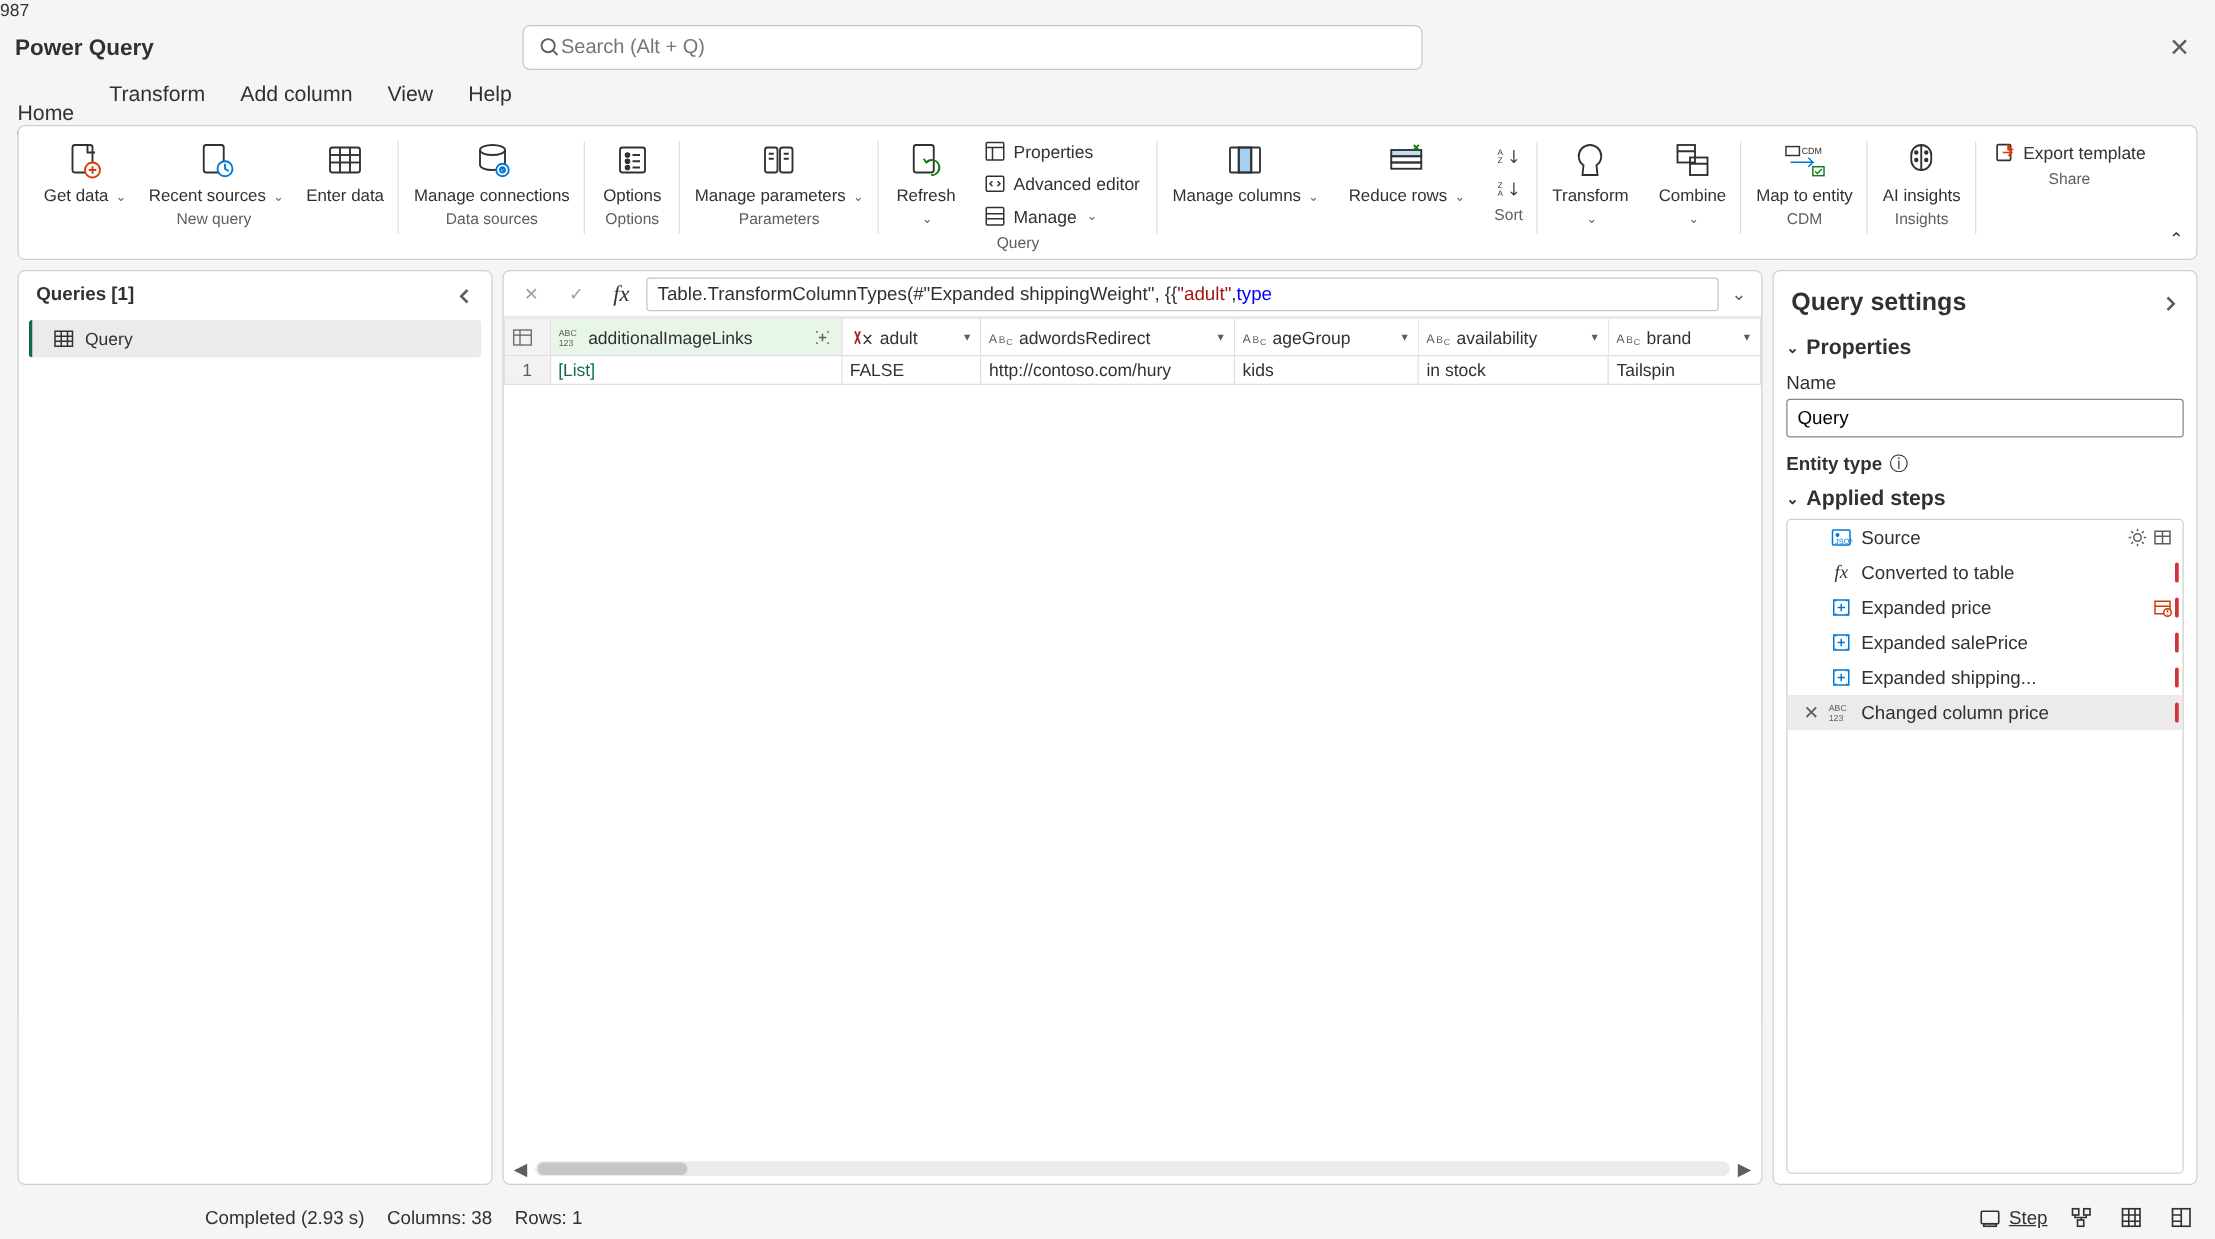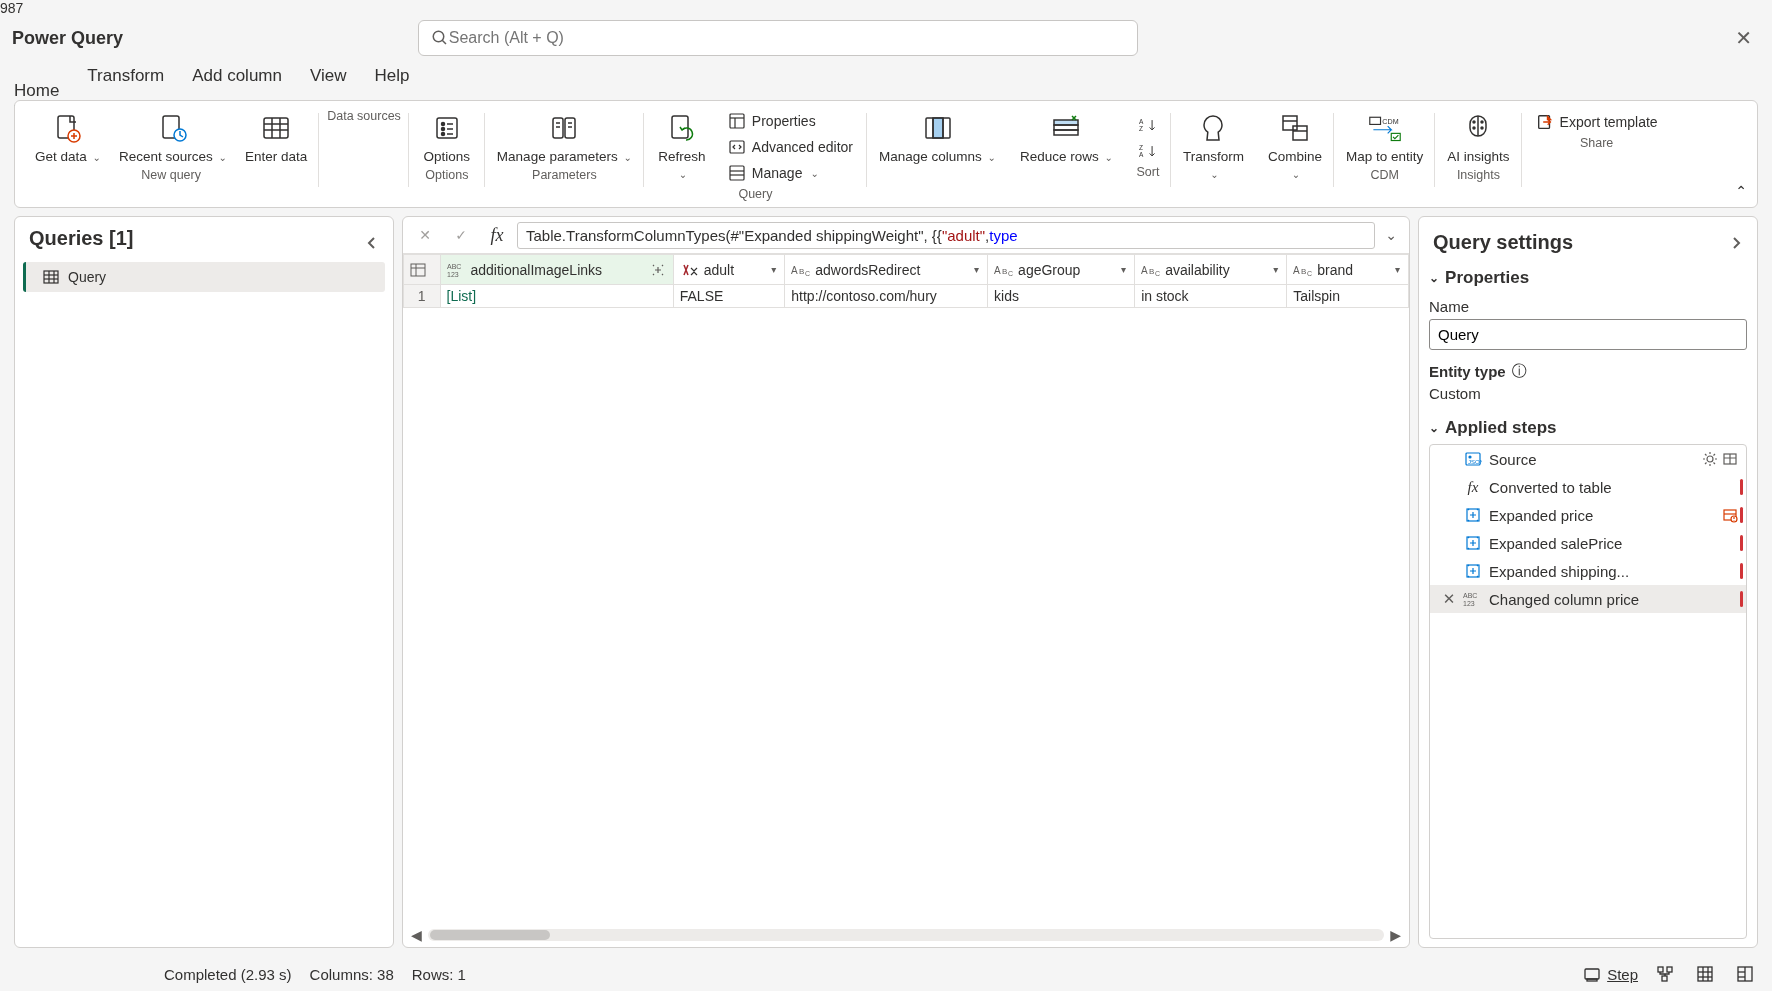--- a/index.html
+++ b/index.html
@@ -32,21 +32,21 @@
 .ribbon-stack { display: flex; flex-direction: column; gap: 2px; padding-top: 2px; }
 .chev { font-size: 10px; color: #605e5c; margin-left: 2px; }
 .ribbon-collapse { position: absolute; right: 10px; bottom: 8px; font-size: 14px; color: #323130; cursor: pointer; }
 
 
 .main { display: flex; gap: 8px; padding: 0 14px 8px 14px; height: 740px; }
 .panel { background: #fff; border: 1px solid #d2d0ce; border-radius: 6px; }
 
 
 .queries { width: 380px; display: flex; flex-direction: column; }
-.queries-hdr { display: flex; align-items: flex-end; padding: 10px 14px; font-size: 20px; font-weight: 600; gap: 12px; }
+.queries-hdr { display: flex; align-items: flex-end; padding: 10px 14px; font-size: 15px; font-weight: 600; gap: 12px; }
 .queries-hdr .collapse { margin-left: auto; color: #605e5c; cursor: pointer; }
 .query-item { display: flex; align-items: center; gap: 8px; padding: 6px 16px; margin: 2px 8px; border-radius: 3px; cursor: pointer; border-left: 3px solid transparent; }
 .query-item.selected { background: #edebe9; border-left-color: #0f6b50; }
 .query-item .qicon { width: 18px; height: 18px; }
 
 
 .center { flex: 1; display: flex; flex-direction: column; }
 .formula-row { display: flex; align-items: center; border-bottom: 1px solid #e1dfdd; padding: 4px 6px; gap: 4px; }
 .formula-row .fbtn { width: 32px; height: 28px; display: flex; align-items: center; justify-content: center; color: #a19f9d; cursor: pointer; border-radius: 3px; }
 .formula-row .fx { font-style: italic; font-family: "Times New Roman", serif; font-size: 18px; color: #323130; }
@@ -161,20 +161,34 @@
               <line x1="20" y1="6" x2="20" y2="26"></line>
             </svg>
           </span>
         <span>Enter data</span>
       </div>
     </div>
     <div class="group-label">New query</div>
   </div>
 
   <div class="ribbon-group">
+    <div class="ribbon-row">
+      <div class="rbtn">
+        <span class="ico">
+            <svg width="32" height="32" viewBox="0 0 32 32" fill="none" stroke="#323130" stroke-width="1.5">
+              <ellipse cx="16" cy="8" rx="10" ry="4"></ellipse>
+              <path d="M6 8v12c0 2.2 4.5 4 10 4s10-1.8 10-4V8"></path>
+              <circle cx="24" cy="24" r="5" stroke="#0078d4" fill="#fff"></circle>
+              <path d="M24 21v3l2 1" stroke="#0078d4" fill="none"></path>
+              <circle cx="24" cy="24" r="2" stroke="#0078d4" fill="none"></circle>
+            </svg>
+          </span>
+        <span>Manage connections</span>
+      </div>
+    </div>
     <div class="group-label">Data sources</div>
   </div>
 
   <div class="ribbon-group">
     <div class="ribbon-row">
       <div class="rbtn">
         <span class="ico">
             <svg width="32" height="32" viewBox="0 0 32 32" fill="none" stroke="#323130" stroke-width="1.5">
               <rect x="6" y="6" width="20" height="20" rx="2"></rect>
               <circle cx="12" cy="12" r="1.5" fill="#323130"></circle>
@@ -582,21 +596,20 @@
     <div class="sect">
         <span class="car">⌄</span>
         <span>Properties</span>
       </div>
     <div class="field-label">Name</div>
     <input class="text-input" value="Query" style="">
     <div class="entity-row">
         <span>Entity type</span> 
         <span style="font-weight:400;">ⓘ</span>
       </div>
-    <div class="entity-val">Custom</div>
 
     <div class="sect">
         <span class="car">⌄</span>
         <span>Applied steps</span>
       </div>
     <div class="steps-box">
       <div class="step">
         <span class="del"></span>
         <span class="sico">
             <svg width="18" height="16" viewBox="0 0 18 16" fill="none" stroke="#0078d4" stroke-width="1.2">

